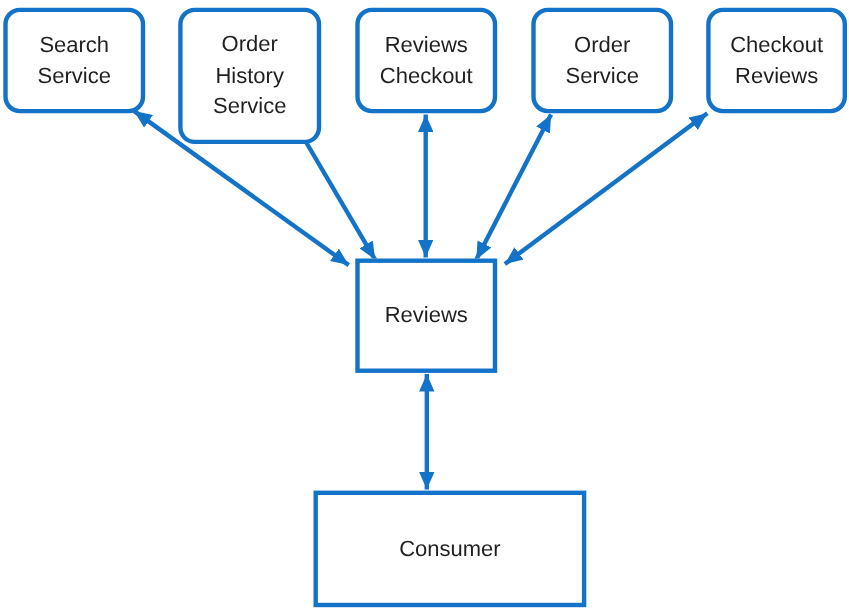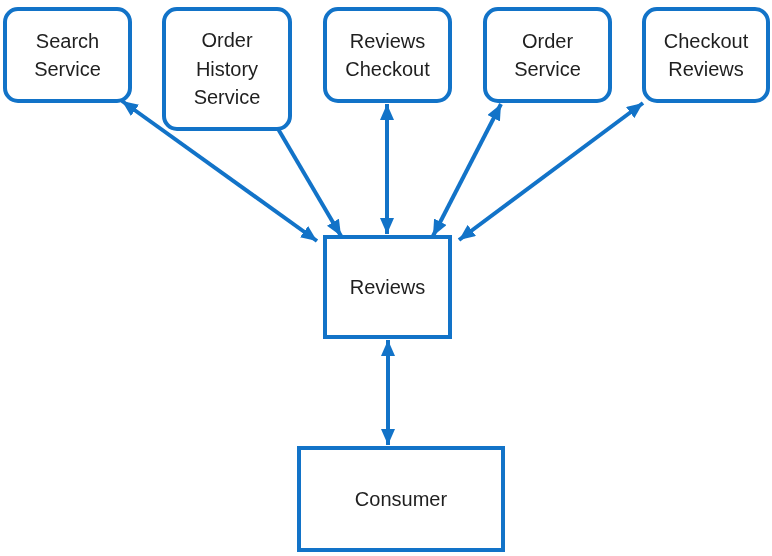--- a/index.html
+++ b/index.html
@@ -40,21 +40,21 @@
   }
   .node.rounded { border-radius: 15px; }
   
   .n-search   { left: 3px;   top: 7px;   width: 129px; height: 96px; }
   .n-order    { left: 162px; top: 7px;   width: 130px; height: 124px; }
   .n-reviews  { left: 323px; top: 7px;   width: 129px; height: 96px; }
   .n-cart     { left: 483px; top: 7px;   width: 129px; height: 96px; }
   .n-checkout { left: 642px; top: 7px;   width: 128px; height: 96px; }
   
   .n-gateway  { left: 323px; top: 235px; width: 129px; height: 104px; }
-  .n-consumer { left: 285px; top: 446px; width: 208px; height: 106px; margin-left: 12px; }
+  .n-consumer { left: 285px; top: 446px; width: 248px; height: 106px; }
 </style>
 </head>
 <body>
 
 <div class="canvas">
 
   <svg class="edges-layer" viewBox="0 0 772 556" xmlns="http://www.w3.org/2000/svg">
     <defs>
       <marker id="arrow" viewBox="0 0 16 14" refX="16" refY="7" markerWidth="16" markerHeight="14" markerUnits="userSpaceOnUse" orient="auto-start-reverse">
         <path class="arrowhead" d="M0,0 L16,7 L0,14 Z"></path>

